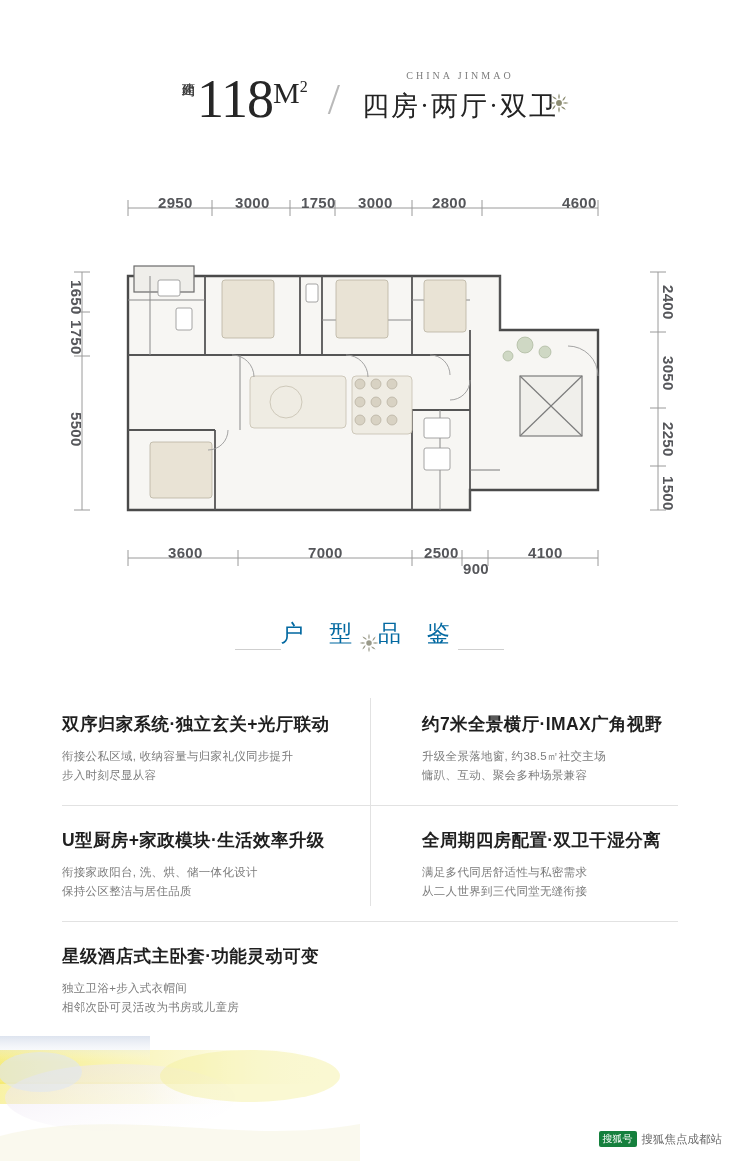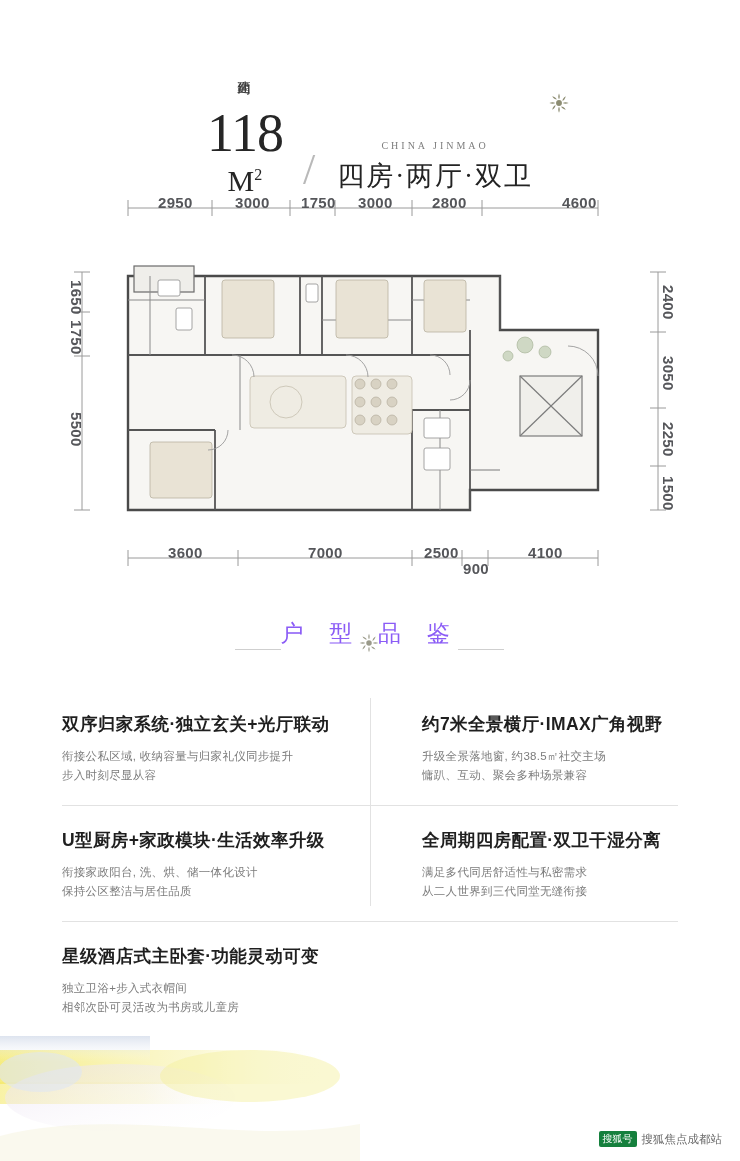--- a/index.html
+++ b/index.html
@@ -6,21 +6,21 @@
   body{
     width:740px;height:1161px;background:#ffffff;
     font-family:"Liberation Sans", sans-serif;
     color:#2b2b2b;position:relative;overflow:hidden;
   }
   
   .header{
     position:absolute;left:0;top:70px;width:740px;
     display:flex;align-items:flex-end;justify-content:center;
   }
-  .area-wrap{display:flex;align-items:center;flex-direction:column;}
+  .area-wrap{display:flex;align-items:flex-start;}
   .area-label{
     font-family:"Liberation Serif",serif;
     font-size:13px;line-height:13px;letter-spacing:1px;
     color:#3a3a3a;writing-mode:vertical-rl;text-orientation:upright;
     margin-right:2px;margin-bottom:6px;height:30px;
   }
   .area-num{
     font-family:"Liberation Serif",serif;
     font-size:54px;line-height:54px;color:#262626;letter-spacing:-1px;
   }
@@ -48,21 +48,21 @@
   .dimtext{
     position:absolute;font-size:15px;color:#55565a;
     font-family:"Liberation Sans",sans-serif;letter-spacing:.3px;font-weight:bold;
   }
   .vdim{writing-mode:vertical-rl;text-orientation:mixed;}
   .plan-svg{position:absolute;left:0;top:0;}
 
   
   .sec-title{
     position:absolute;left:0;top:618px;width:740px;text-align:center;
-    font-family:"Liberation Serif",serif;font-size:23px;letter-spacing:10px;color:#8b5cf6;
+    font-family:"Liberation Serif",serif;font-size:23px;letter-spacing:10px;color:#0369a1;
   }
   .sec-line{position:absolute;top:649px;height:1px;background:#cfcfcf;}
   .sec-logo{position:absolute;left:358px;top:632px;width:22px;height:22px;}
 
   
   .features{position:absolute;left:0;top:690px;width:740px;}
   .frow{display:flex;}
   .fcell{width:370px;box-sizing:border-box;padding:22px 0 20px 0;}
   .fcell.left{padding-left:62px;}
   .fcell.right{padding-left:52px;}

